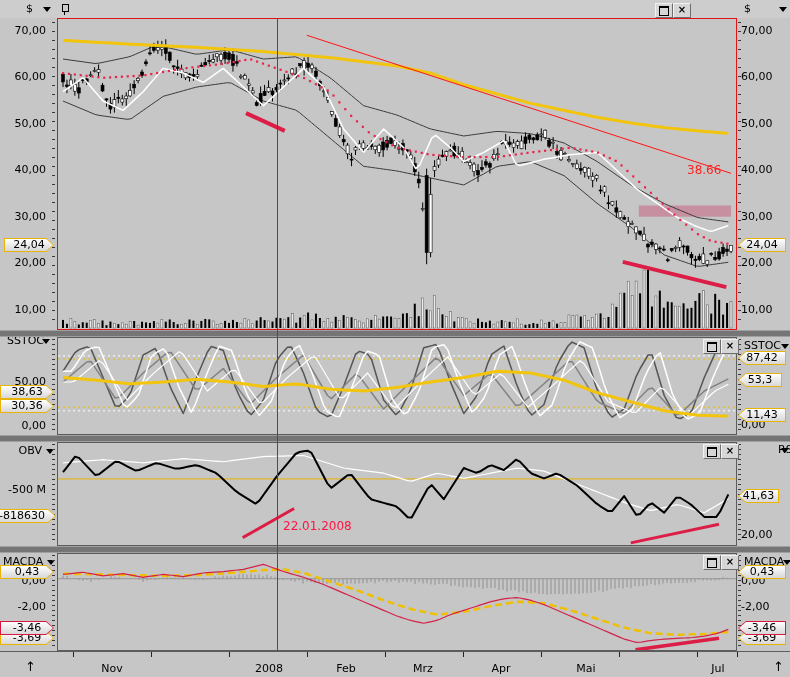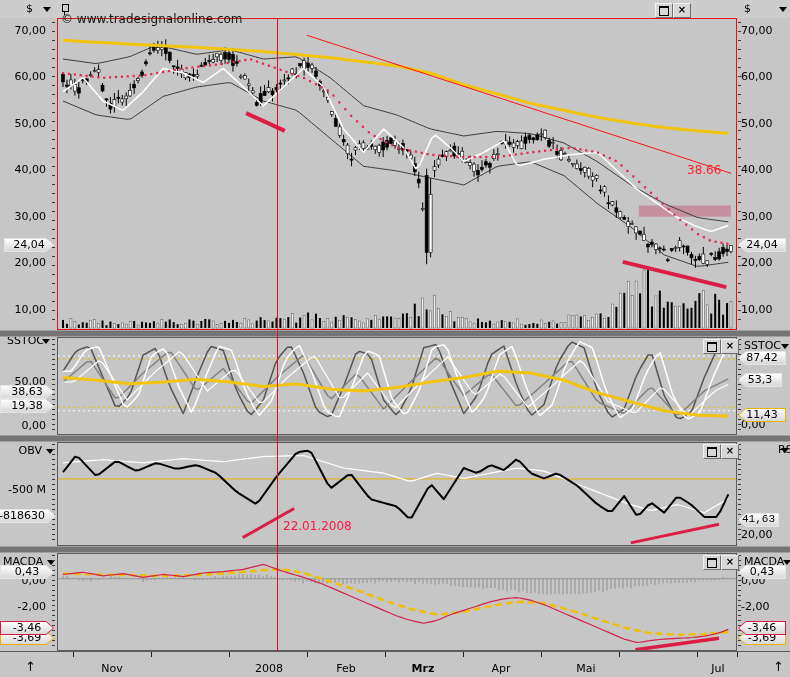--- a/index.html
+++ b/index.html
@@ -2,21 +2,21 @@
 <html><head>
 <meta charset="utf-8">
 <style>
   html,body{margin:0;padding:0;background:#c6c6c6;}
   #app{position:relative;width:790px;height:677px;background:#c6c6c6;overflow:hidden;
        font-family:"DejaVu Sans",sans-serif;font-size:11px;color:#000;}
   .lab{position:absolute;height:14px;line-height:14px;font-size:11px;white-space:pre;}
   .lab-l{left:2px;width:44px;text-align:right;}
   .lab-r{left:741px;width:46px;text-align:left;}
   .tag{position:absolute;height:14px;line-height:13px;font-size:11px;text-align:center;
-       background:#e5e5e5;z-index:6;}
+       background:#eab308;z-index:6;}
   .tag .in{position:absolute;inset:1px;background:linear-gradient(#ffffff,#d7d7d7);}
   .tag .tx{position:relative;z-index:2;display:block;}
   .tag.pr{clip-path:polygon(0 0,calc(100% - 8px) 0,100% 50%,calc(100% - 8px) 100%,0 100%);}
   .tag.pr .in{clip-path:polygon(0 0,calc(100% - 7px) 0,100% 50%,calc(100% - 7px) 100%,0 100%);}
   .tag.pl{clip-path:polygon(8px 0,100% 0,100% 100%,8px 100%,0 50%);}
   .tag.pl .in{clip-path:polygon(7px 0,100% 0,100% 100%,7px 100%,0 50%);}
   .tag.yb{background:#e8b400;}
   .tag.rb{background:#d81840;}
   .titlebar{position:absolute;left:0;top:0;width:790px;height:18px;background:#cdcdcd;}
   .titletext{position:absolute;left:72px;top:2px;height:14px;line-height:14px;background:#e2e2e2;
@@ -691,21 +691,20 @@
       <rect x="651.6240000000006" y="221.22421524663716" width="2.2" height="2.2" fill="#e8264c"></rect>
       <rect x="657.5024000000006" y="222.6637369207774" width="2.2" height="2.2" fill="#e8264c"></rect>
       <rect x="663.3808000000007" y="223.62134529147994" width="2.2" height="2.2" fill="#e8264c"></rect>
       <rect x="669.2592000000008" y="224.5789536621825" width="2.2" height="2.2" fill="#e8264c"></rect>
       <polyline points="6,22.385650224215233 10.008,22.609506726457397 14.016,22.833363228699557 18.024,23.057219730941718 22.032,23.281076233183814 26.04,23.504932735425974 30.048,23.728789237668135 34.056,23.952645739910295 38.06399999999999,24.17650224215246 42.071999999999996,24.40035874439462 46.07999999999999,24.62421524663678 50.087999999999994,24.848071748878876 54.096,25.071928251121037 58.104,25.295784753363197 62.112,25.519641255605357 66.12,25.74349775784752 70.12800000000001,25.96735426008968 74.13600000000001,26.18188340807171 78.14400000000002,26.377757847533594 82.15200000000002,26.57363228699549 86.16000000000003,26.769506726457376 90.16800000000002,26.965381165919272 94.17600000000002,27.161255605381157 98.18400000000003,27.357130044843053 102.19200000000004,27.55300448430494 106.20000000000003,27.748878923766835 110.20800000000004,27.944753363228656 114.21600000000004,28.14062780269055 118.22400000000005,28.336502242152438 122.23200000000004,28.53237668161433 126.24000000000005,28.72825112107622 130.24800000000005,28.924125560538112 134.25600000000006,29.12 138.26400000000007,29.315874439461894 142.27200000000008,29.54905829596412 146.28000000000006,29.800896860986555 150.28800000000007,30.052735426008983 154.29600000000008,30.30457399103142 158.3040000000001,30.556412556053846 162.3120000000001,30.80825112107621 166.32000000000008,31.060089686098646 170.3280000000001,31.311928251121074 174.33600000000007,31.563766816143502 178.34400000000008,31.815605381165938 182.3520000000001,32.06744394618837 186.3600000000001,32.3192825112108 190.36800000000008,32.571121076233226 194.3760000000001,32.82295964125559 198.3840000000001,33.074798206278025 202.3920000000001,33.32663677130046 206.4000000000001,33.57847533632289 210.4080000000001,33.9422421524664 214.4160000000001,34.30600896860991 218.42400000000012,34.66977578475342 222.43200000000013,35.033542600896865 226.4400000000001,35.397309417040375 230.44800000000012,35.76107623318389 234.45600000000013,36.1248430493274 238.46400000000014,36.48860986547085 242.47200000000012,36.85237668161436 246.48000000000013,37.21614349775787 250.48800000000014,37.57991031390139 254.49600000000015,37.94367713004489 258.50400000000013,38.307443946188336 262.51200000000017,38.671210762331846 266.52000000000015,39.03497757847536 270.52800000000013,39.39874439461888 274.5360000000002,39.80914798206279 278.54400000000015,40.31282511210765 282.5520000000002,40.81650224215252 286.5600000000002,41.320179372197344 290.56800000000015,41.82385650224217 294.5760000000002,42.327533632287 298.5840000000002,42.831210762331864 302.5920000000002,43.33488789237669 306.6000000000002,43.83856502242156 310.6080000000002,44.34224215246639 314.6160000000002,44.845919282511254 318.6240000000002,45.34959641255608 322.63200000000023,45.85327354260091 326.6400000000002,46.356950672645766 330.6480000000002,46.860627802690594 334.65600000000023,47.36430493273546 338.6640000000002,47.867982062780285 342.67200000000025,48.59551569506731 346.68000000000023,49.43497757847538 350.6880000000002,50.27443946188345 354.69600000000025,51.11390134529152 358.70400000000024,51.953363228699594 362.7120000000002,52.792825112107664 366.72000000000025,53.632286995515734 370.72800000000024,54.471748878923805 374.7360000000003,55.4977578475337 378.74400000000026,56.89686098654717 382.75200000000024,58.295964125560616 386.7600000000003,59.695067264574085 390.76800000000026,61.094170403587526 394.7760000000003,62.493273542601 398.7840000000003,63.89237668161444 402.79200000000026,65.29147982062791 406.8000000000003,66.69058295964132 410.8080000000003,67.80986547085209 414.8160000000003,68.92914798206287 418.8240000000003,70.04843049327363 422.8320000000003,71.16771300448437 426.8400000000003,72.28699551569514 430.8480000000003,73.40627802690591 434.8560000000003,74.5255605381167 438.8640000000003,75.64484304932742 442.8720000000003,76.7641255605382 446.88000000000034,77.88340807174896 450.8880000000003,79.00269058295974 454.8960000000003,80.12197309417049 458.90400000000034,81.24125560538124 462.9120000000003,82.36053811659202 466.92000000000036,83.4798206278028 470.92800000000034,84.59910313901356 474.9360000000003,85.6251121076234 478.94400000000036,86.46457399103146 482.95200000000034,87.30403587443953 486.9600000000004,88.1434977578476 490.96800000000036,88.98295964125568 494.97600000000034,89.82242152466374 498.9840000000004,90.66188340807182 502.99200000000036,91.50134529147988 507.0000000000004,92.34080717488797 511.0080000000004,93.18026905829603 515.0160000000003,94.0197309417041 519.0240000000003,94.85919282511217 523.0320000000004,95.69865470852024 527.0400000000004,96.53811659192834 531.0480000000003,97.3775784753364 535.0560000000004,98.21704035874448 539.0640000000004,99.05650224215255 543.0720000000005,99.78403587443951 547.0800000000004,100.455605381166 551.0880000000004,101.12717488789245 555.0960000000005,101.7987443946189 559.1040000000004,102.47031390134538 563.1120000000004,103.14188340807183 567.1200000000005,103.81345291479828 571.1280000000004,104.48502242152476 575.1360000000004,105.11928251121084 579.1440000000005,105.67892376681621 583.1520000000004,106.23856502242161 587.1600000000004,106.79820627802698 591.1680000000005,107.35784753363235 595.1760000000005,107.91748878923775 599.1840000000004,108.47713004484312 603.1920000000005,109.03677130044852 607.2000000000005,109.59641255605385 611.2080000000004,109.98816143497764 615.2160000000005,110.37991031390139 619.2240000000005,110.77165919282518 623.2320000000004,111.16340807174892 627.2400000000005,111.5551569506727 631.2480000000005,111.94690582959645 635.2560000000005,112.33865470852024 639.2640000000005,112.73040358744399 643.2720000000005,113.08484304932739 647.2800000000005,113.42062780269063 651.2880000000005,113.75641255605385 655.2960000000005,114.09219730941709 659.3040000000005,114.42798206278033 663.3120000000005,114.76376681614354 667.3200000000005,115.09955156950677 671.3280000000005,115.43533632287001 " fill="none" stroke="#f2c40c" stroke-width="3" stroke-dasharray="none" stroke-linejoin="round"></polyline>
       <line x1="249.82" y1="17.255605381165935" x2="674" y2="155.30044843049328" stroke="#ff1414" stroke-width="1"></line>
       <line x1="189.032" y1="95.1390134529148" x2="227.776" y2="112.86098654708519" stroke="#dc1e46" stroke-width="4"></line>
       <line x1="565.784" y1="243.9103139013453" x2="669.324" y2="269.09417040358744" stroke="#dc1e46" stroke-width="4"></line>
       <rect x="0.5" y="0.5" width="679" height="311" fill="none" stroke="#e01414" stroke-width="1"></rect>
     </svg>
-  <div class="watermark">© www.tradesignalonline.com</div>
 
   <div class="tickcol" style="left:52px;top:22px;height:306px;"></div>
   <div class="tickcol" style="left:738px;top:22px;height:306px;"></div>
 
   <div class="lab lab-l" style="top:24px;">70,00</div>
   <div class="lab lab-l" style="top:70px;">60,00</div>
   <div class="lab lab-l" style="top:117px;">50,00</div>
   <div class="lab lab-l" style="top:163px;">40,00</div>
   <div class="lab lab-l" style="top:210px;">30,00</div>
   <div class="lab lab-l" style="top:256px;">20,00</div>
@@ -757,21 +756,21 @@
   <div class="wbtn" style="left:721px;top:339px;">×</div>
 
   <div class="lab lab-l" style="top:375px;">50,00</div>
   <div class="lab lab-l" style="top:419px;">0,00</div>
   <div class="tag pr" style="top:385px;left:0px;width:54px;">
       <span class="in"></span>
       <span class="tx">38,63</span>
     </div>
   <div class="tag pr" style="top:399px;left:0px;width:54px;">
       <span class="in"></span>
-      <span class="tx">19,38</span>
+      <span class="tx">30,36</span>
     </div>
 
   <div class="tag pl" style="top:351px;left:738px;width:48px;">
       <span class="in"></span>
       <span class="tx">87,42</span>
     </div>
   <div class="tag pl" style="top:373px;left:738px;width:44px;">
       <span class="in"></span>
       <span class="tx">53,3</span>
     </div>
@@ -801,21 +800,21 @@
   <div class="wbtn" style="left:703px;top:444px;">
       <span class="mx"></span>
     </div>
   <div class="wbtn" style="left:721px;top:444px;">×</div>
 
   <div class="lab lab-l" style="top:483px;">-500 M</div>
   <div class="tag pr" style="top:509px;left:-10px;width:66px;">
       <span class="in"></span>
       <span class="tx" style="text-align:right;padding-right:11px;">-818630</span>
     </div>
-  <div class="tag pl" style="top:513px;left:738px;width:41px;font-family:Liberation Mono, monospace;">
+  <div class="tag pl" style="top:489px;left:738px;width:41px;">
       <span class="in"></span>
       <span class="tx">41,63</span>
     </div>
   <div class="lab lab-r" style="top:528px;">20,00</div>
 
   <div class="ann-red" style="left:283px;top:519px;">22.01.2008</div>
 
   <div class="sep" style="top:546px;"></div>
 
   <svg id="svg-macda" class="plot" style="left:57px;top:553px;" width="680" height="98">
@@ -1043,21 +1042,21 @@
   <div class="mtick" style="left:463px;"></div>
   <div class="mtick" style="left:541px;"></div>
   <div class="mtick" style="left:619px;"></div>
   <div class="mtick" style="left:697px;"></div>
   <div class="mtick" style="left:737px;"></div>
 
   <div class="mlabel" style="left:90px;">Nov</div>
   <div class="mlabel" style="left:168px;margin-top:24px;">Dez</div>
   <div class="mlabel" style="left:247px;">2008</div>
   <div class="mlabel" style="left:324px;">Feb</div>
-  <div class="mlabel" style="left:401px;font-weight:bold;">Mrz</div>
+  <div class="mlabel" style="left:401px;">Mrz</div>
   <div class="mlabel" style="left:479px;">Apr</div>
   <div class="mlabel" style="left:564px;">Mai</div>
   <div class="mlabel" style="left:639px;margin-top:40px;">Jun</div>
   <div class="mlabel" style="left:696px;">Jul</div>
 
   <div class="panarrow" style="left:25px;">↑</div>
   <div class="panarrow" style="left:773px;">↑</div>
 
   <div class="dateline"></div>
 </div>

